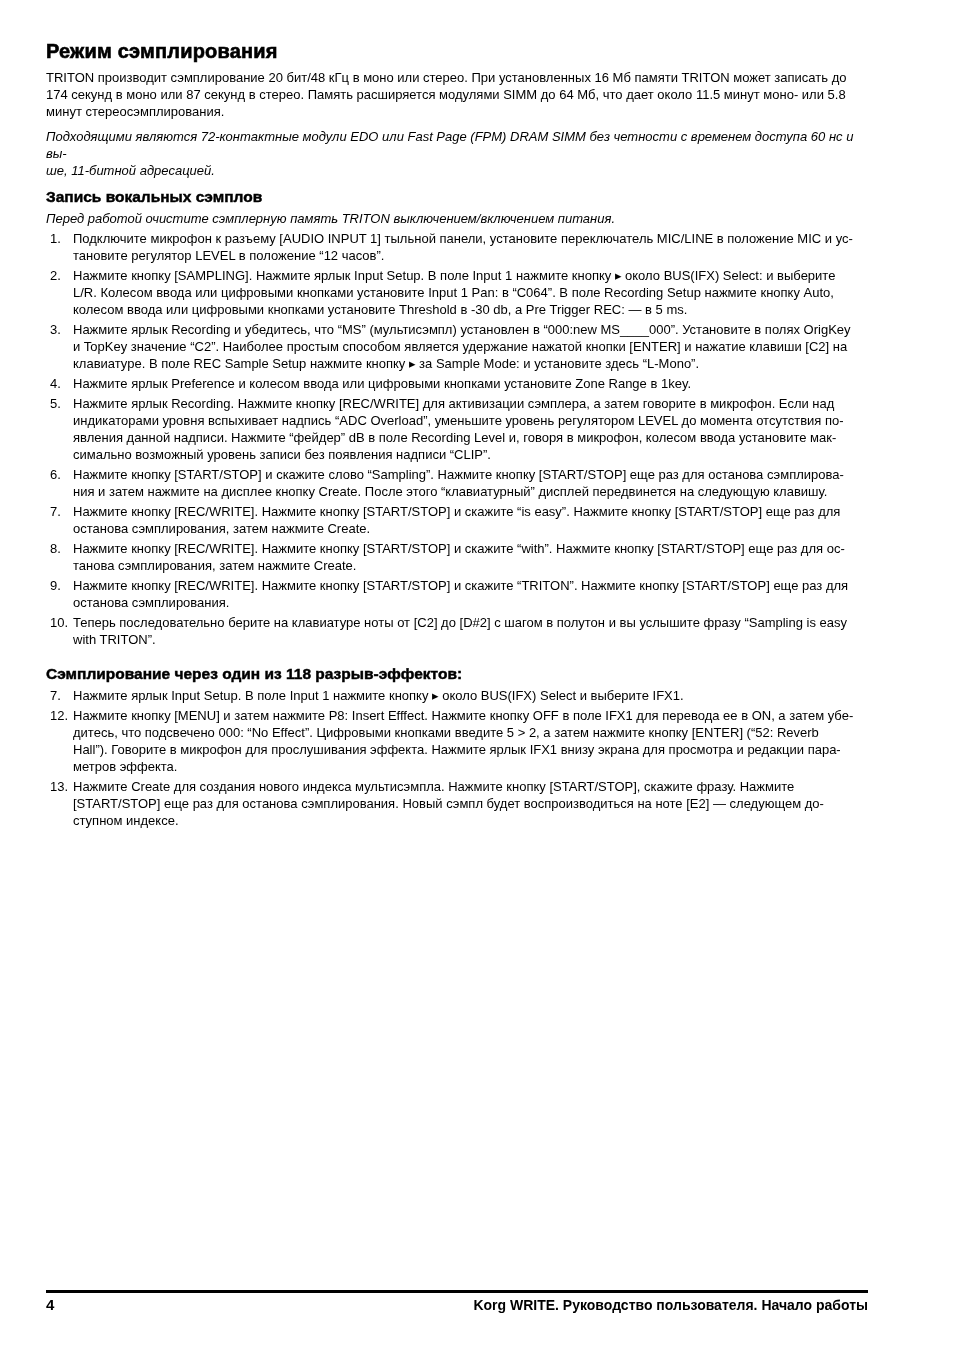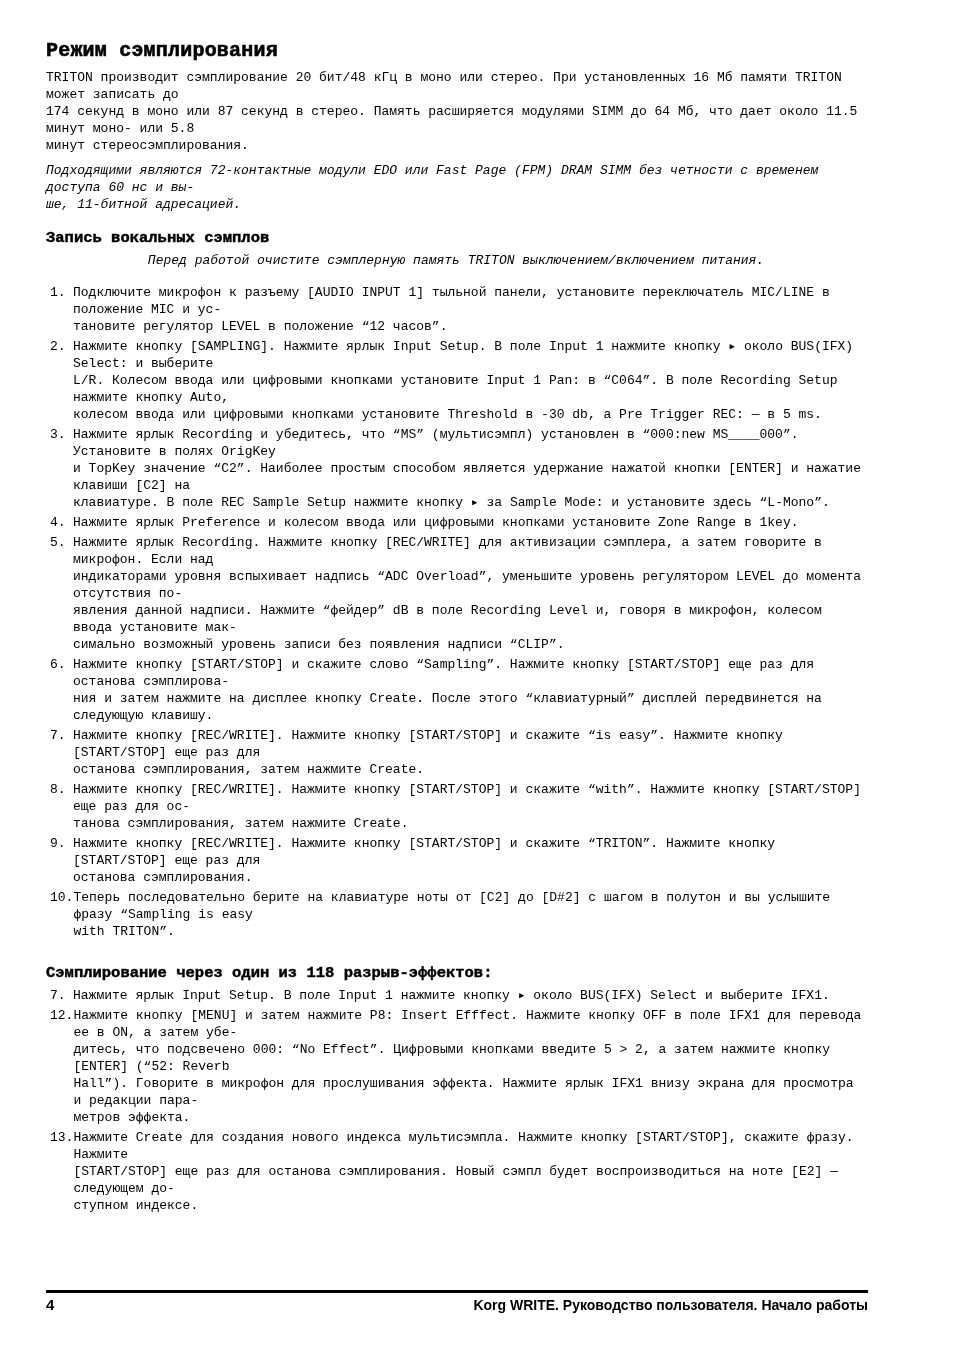--- a/index.html
+++ b/index.html
@@ -10,51 +10,49 @@
     color: #000000;
     font-family: "Liberation Sans", sans-serif;
     position: relative;
     overflow: hidden;
   }
   .page {
     position: absolute;
     left: 46px;
     top: 40px;
     width: 820px;
-    font-family: Liberation Mono, monospace;
   }
   h1.doc-title {
     font-size: 20px;
     line-height: 22px;
     font-weight: 900;
     -webkit-text-stroke: 0.6px #000;
     margin: 0 0 7px 0;
     letter-spacing: 0.2px;
   }
   p.body-text {
     font-size: 13px;
     line-height: 17px;
     margin: 0 0 8px 0;
     white-space: pre-line;
   }
   p.italic-text {
     font-style: italic;
-    margin-bottom: 15px;
-    text-align: center;
+    margin-bottom: 3px;
   }
   p.intro-italic {
     font-style: italic;
     margin-bottom: 8px;
   }
   h2.sub-heading {
     font-size: 15.5px;
     line-height: 19px;
     font-weight: 900;
     -webkit-text-stroke: 0.45px #000;
-    margin: 16px 0 4px 0;
+    margin: 8px 0 4px 0;
   }
   .gap-md { height: 5px; }
   .steps { margin: 0; padding: 0; }
   .step {
     display: flex;
     align-items: flex-start;
     margin: 0 0 3px 0;
     font-size: 13px;
     line-height: 17px;
   }

